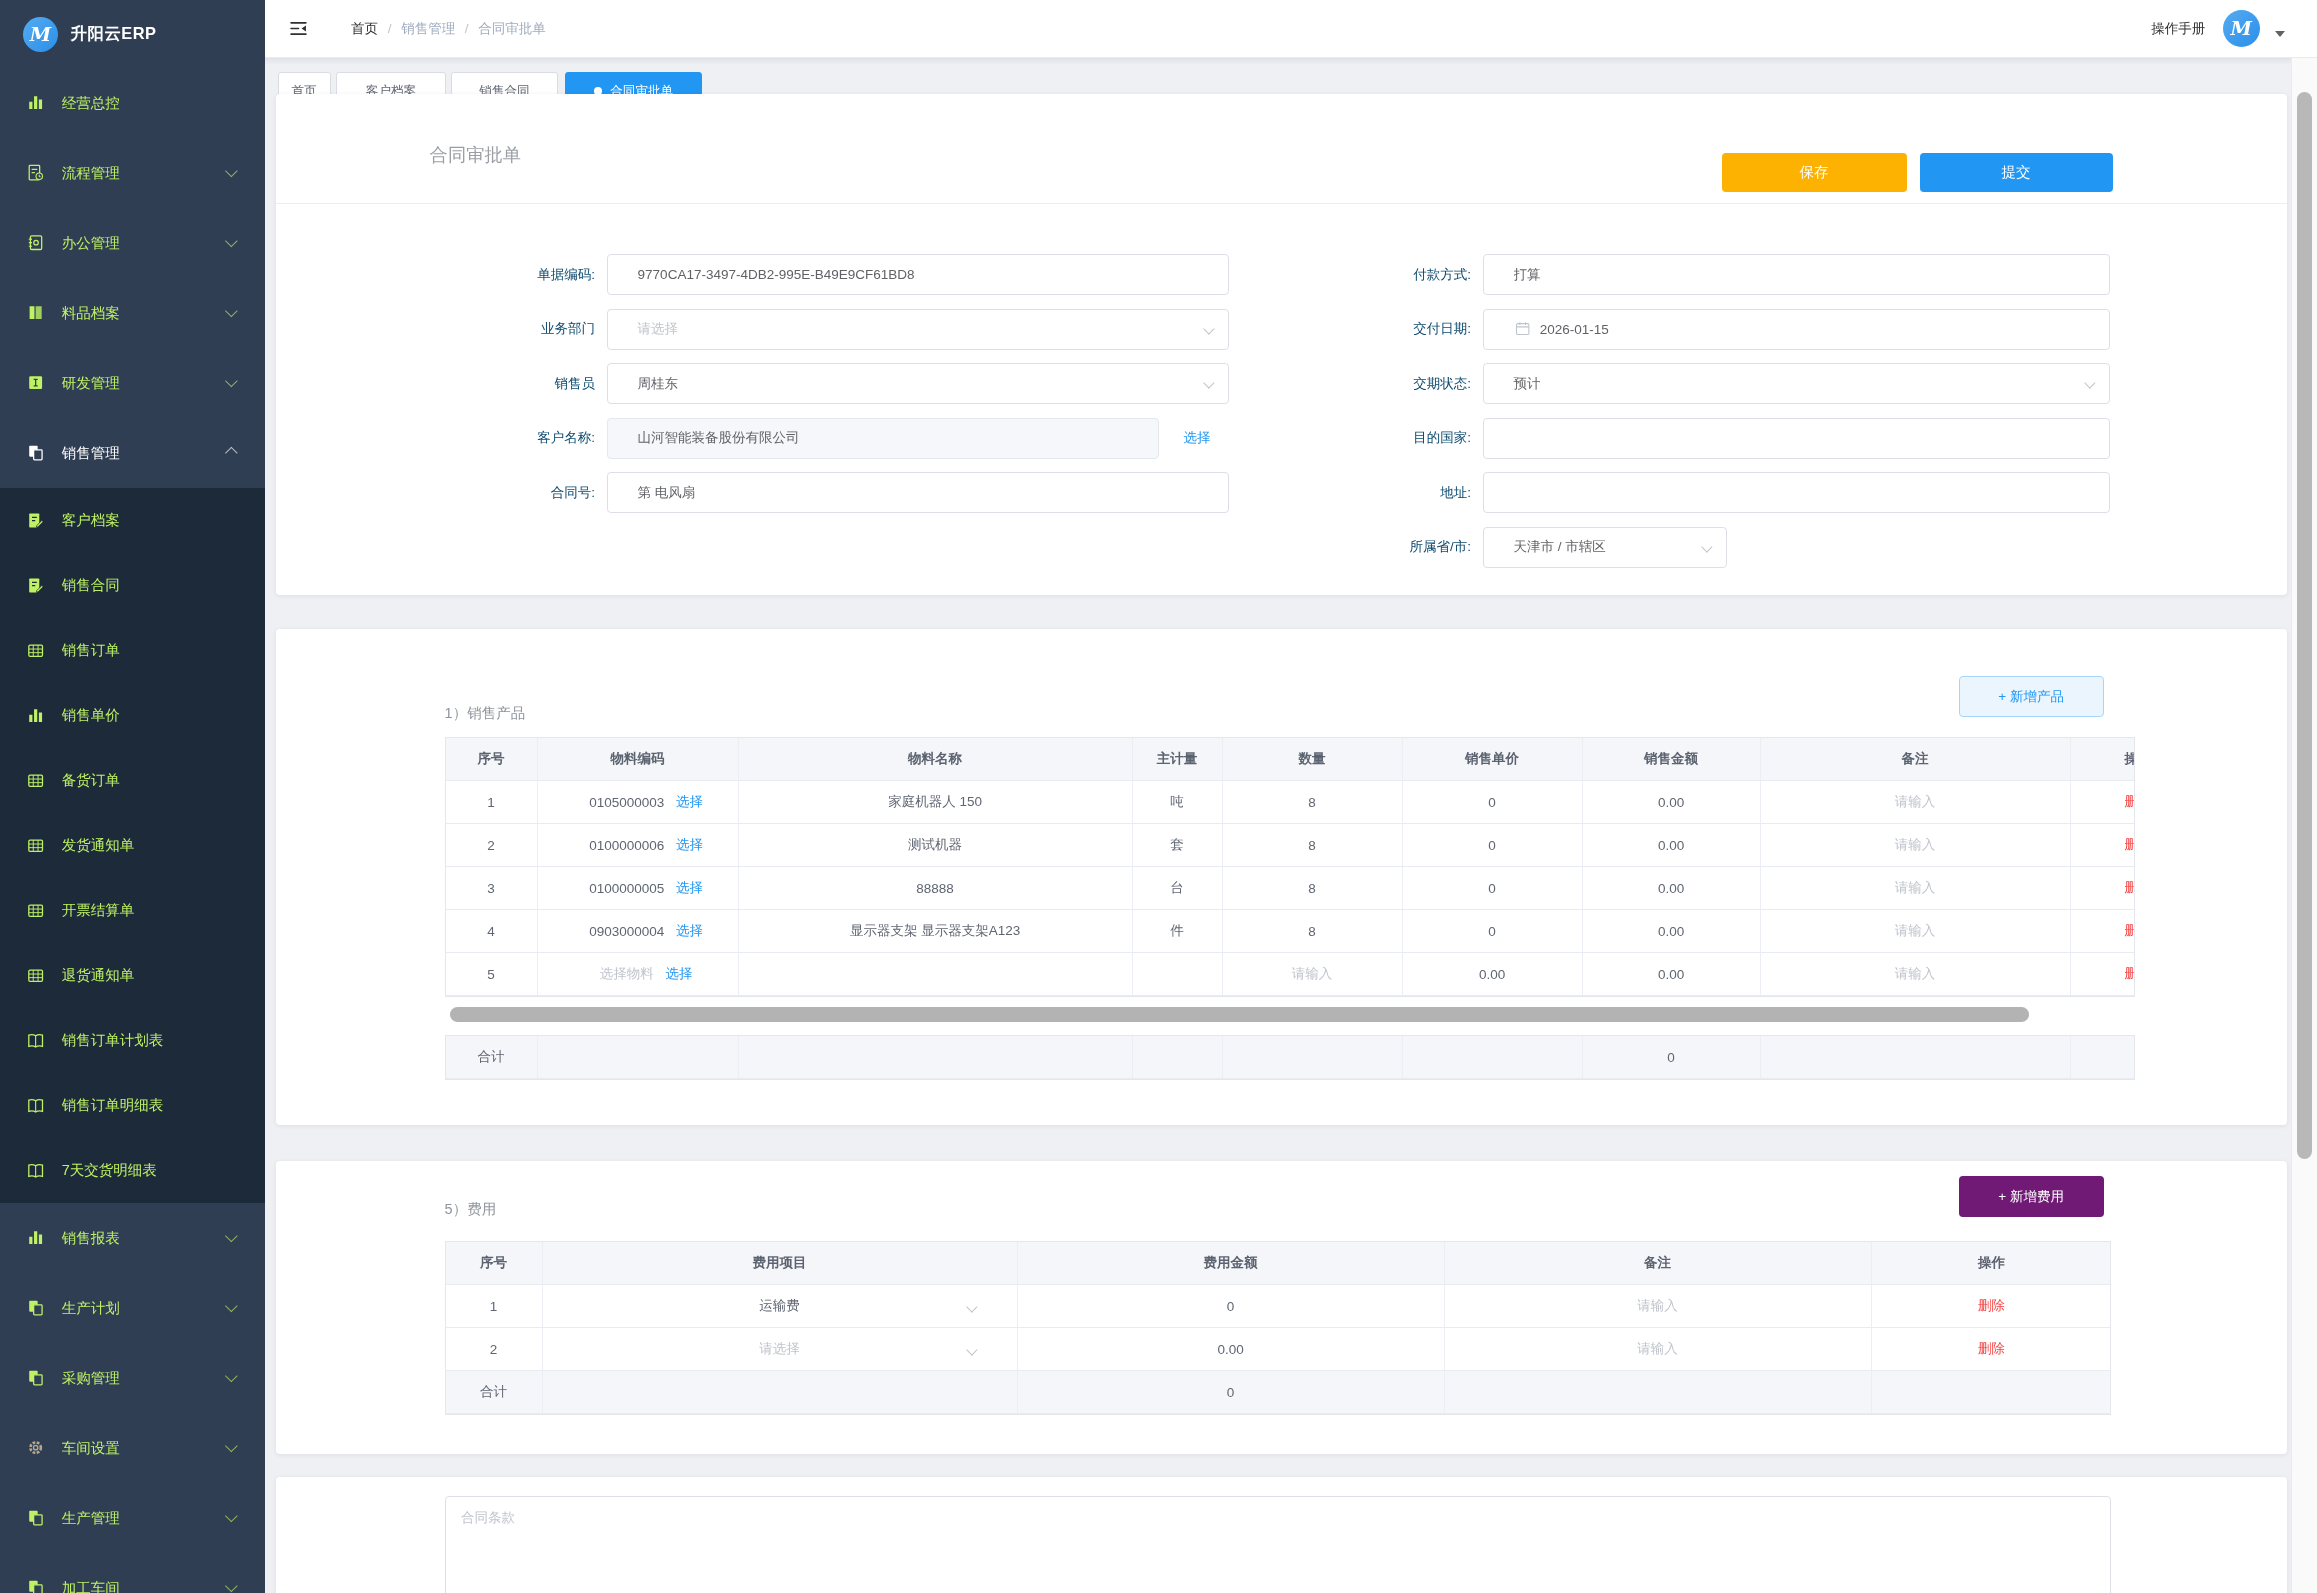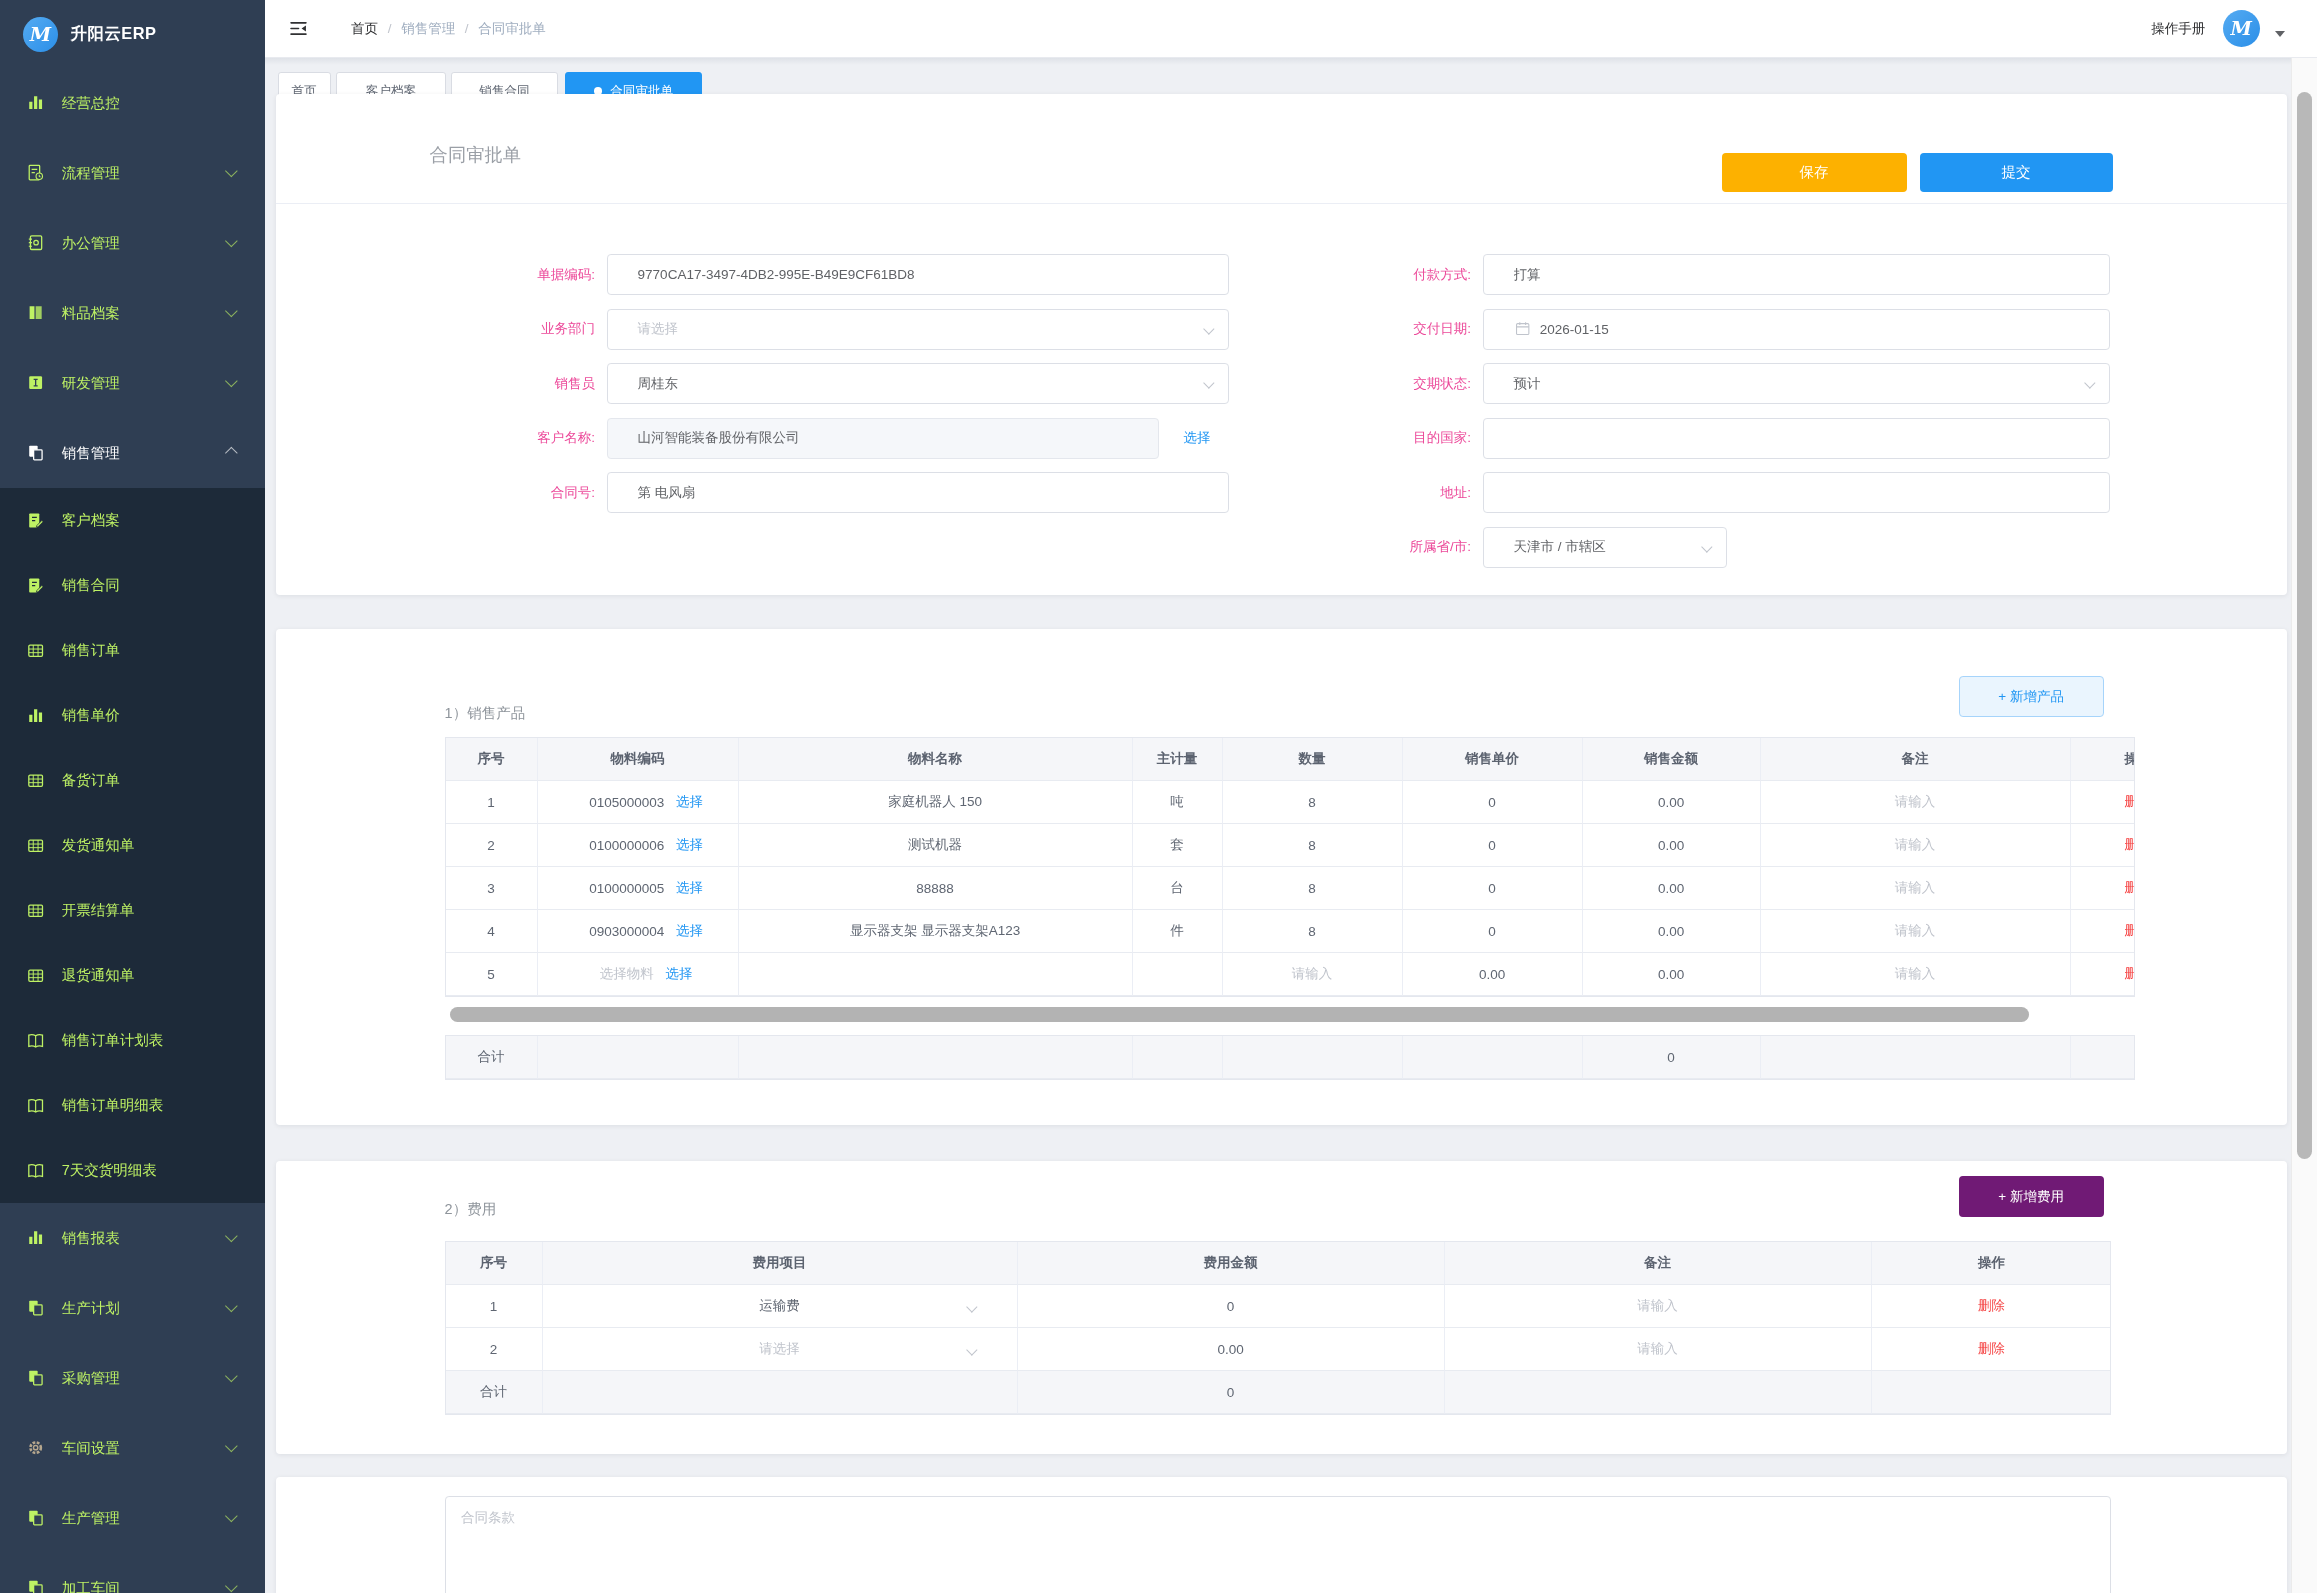--- a/index.html
+++ b/index.html
@@ -46,21 +46,21 @@
   
   .c1-head { height:110px; border-bottom:1px solid #ebeef5; position:relative; }
   .page-title { position:absolute; left:154px; top:48px; font-size:18.3px; color:#9a9fa6; }
   .btn { position:absolute; height:39px; border-radius:3.9px; font-size:14.5px; color:#fff; display:flex; align-items:center; justify-content:center; cursor:pointer; }
   .btn-save { left:1446px; top:59px; width:185px; background:#fdb100; }
   .btn-submit { left:1644px; top:59px; width:193px; background:#2196f3;text-align:center; }
   .fcol { position:absolute; top:160px; }
   .fcol-l { left:22px; width:956px; }
   .fcol-r { left:966px; width:898px; }
   .frow { display:flex; align-items:center; height:41px; margin-bottom:13.5px; }
-  .flabel { text-align:right; padding-right:11.6px; font-size:13.5px; color:#ec4899; white-space:nowrap; }
+  .flabel { text-align:right; padding-right:11.6px; font-size:13.5px; color:#0c4a6e; white-space:nowrap; }
   .fcol-l .flabel { width:309px; }
   .fcol-r .flabel { width:241px; }
   .field { position:relative; height:41px; border:1px solid #dcdfe6; border-radius:3.9px; background:#fff; display:flex; align-items:center; padding:0 30px; font-size:13.5px; color:#606266; }
   .fcol-l .field { width:622px; }
   .fcol-r .field { width:627px; }
   .field input { border:none; outline:none; width:100%; font-size:13.5px; color:#606266; font-family:inherit; background:transparent; }
   .field input::placeholder { color:#c0c4cc; }
   .field.disabled { background:#f5f7fa; border-color:#e4e7ed; }
   .fcol-l .field.w-dis { width:552px; }
   .fcol-r .field.w-prov { width:244px; }
@@ -560,21 +560,21 @@
         <div class="cell tcell"></div>
         <div class="cell tcell"></div>
         <div class="cell tcell">0</div>
         <div class="cell tcell"></div>
         <div class="cell tcell"></div>
       </div>
     </div>
   </div>
 
   <div class="card" style="top:1103px;height:293px;">
-    <span class="sec-title" style="top:39px;">2）费用</span>
+    <span class="sec-title" style="top:39px;">5）费用</span>
     <div class="btn-add solid" style="top:15.4px;">+ 新增费用</div>
 
     <div class="tclip" style="top:80px;width:1666px;">
       <div class="grow fgrid">
         <div class="cell hcell">序号</div>
         <div class="cell hcell">费用项目</div>
         <div class="cell hcell">费用金额</div>
         <div class="cell hcell">备注</div>
         <div class="cell hcell">操作</div>
       </div>

